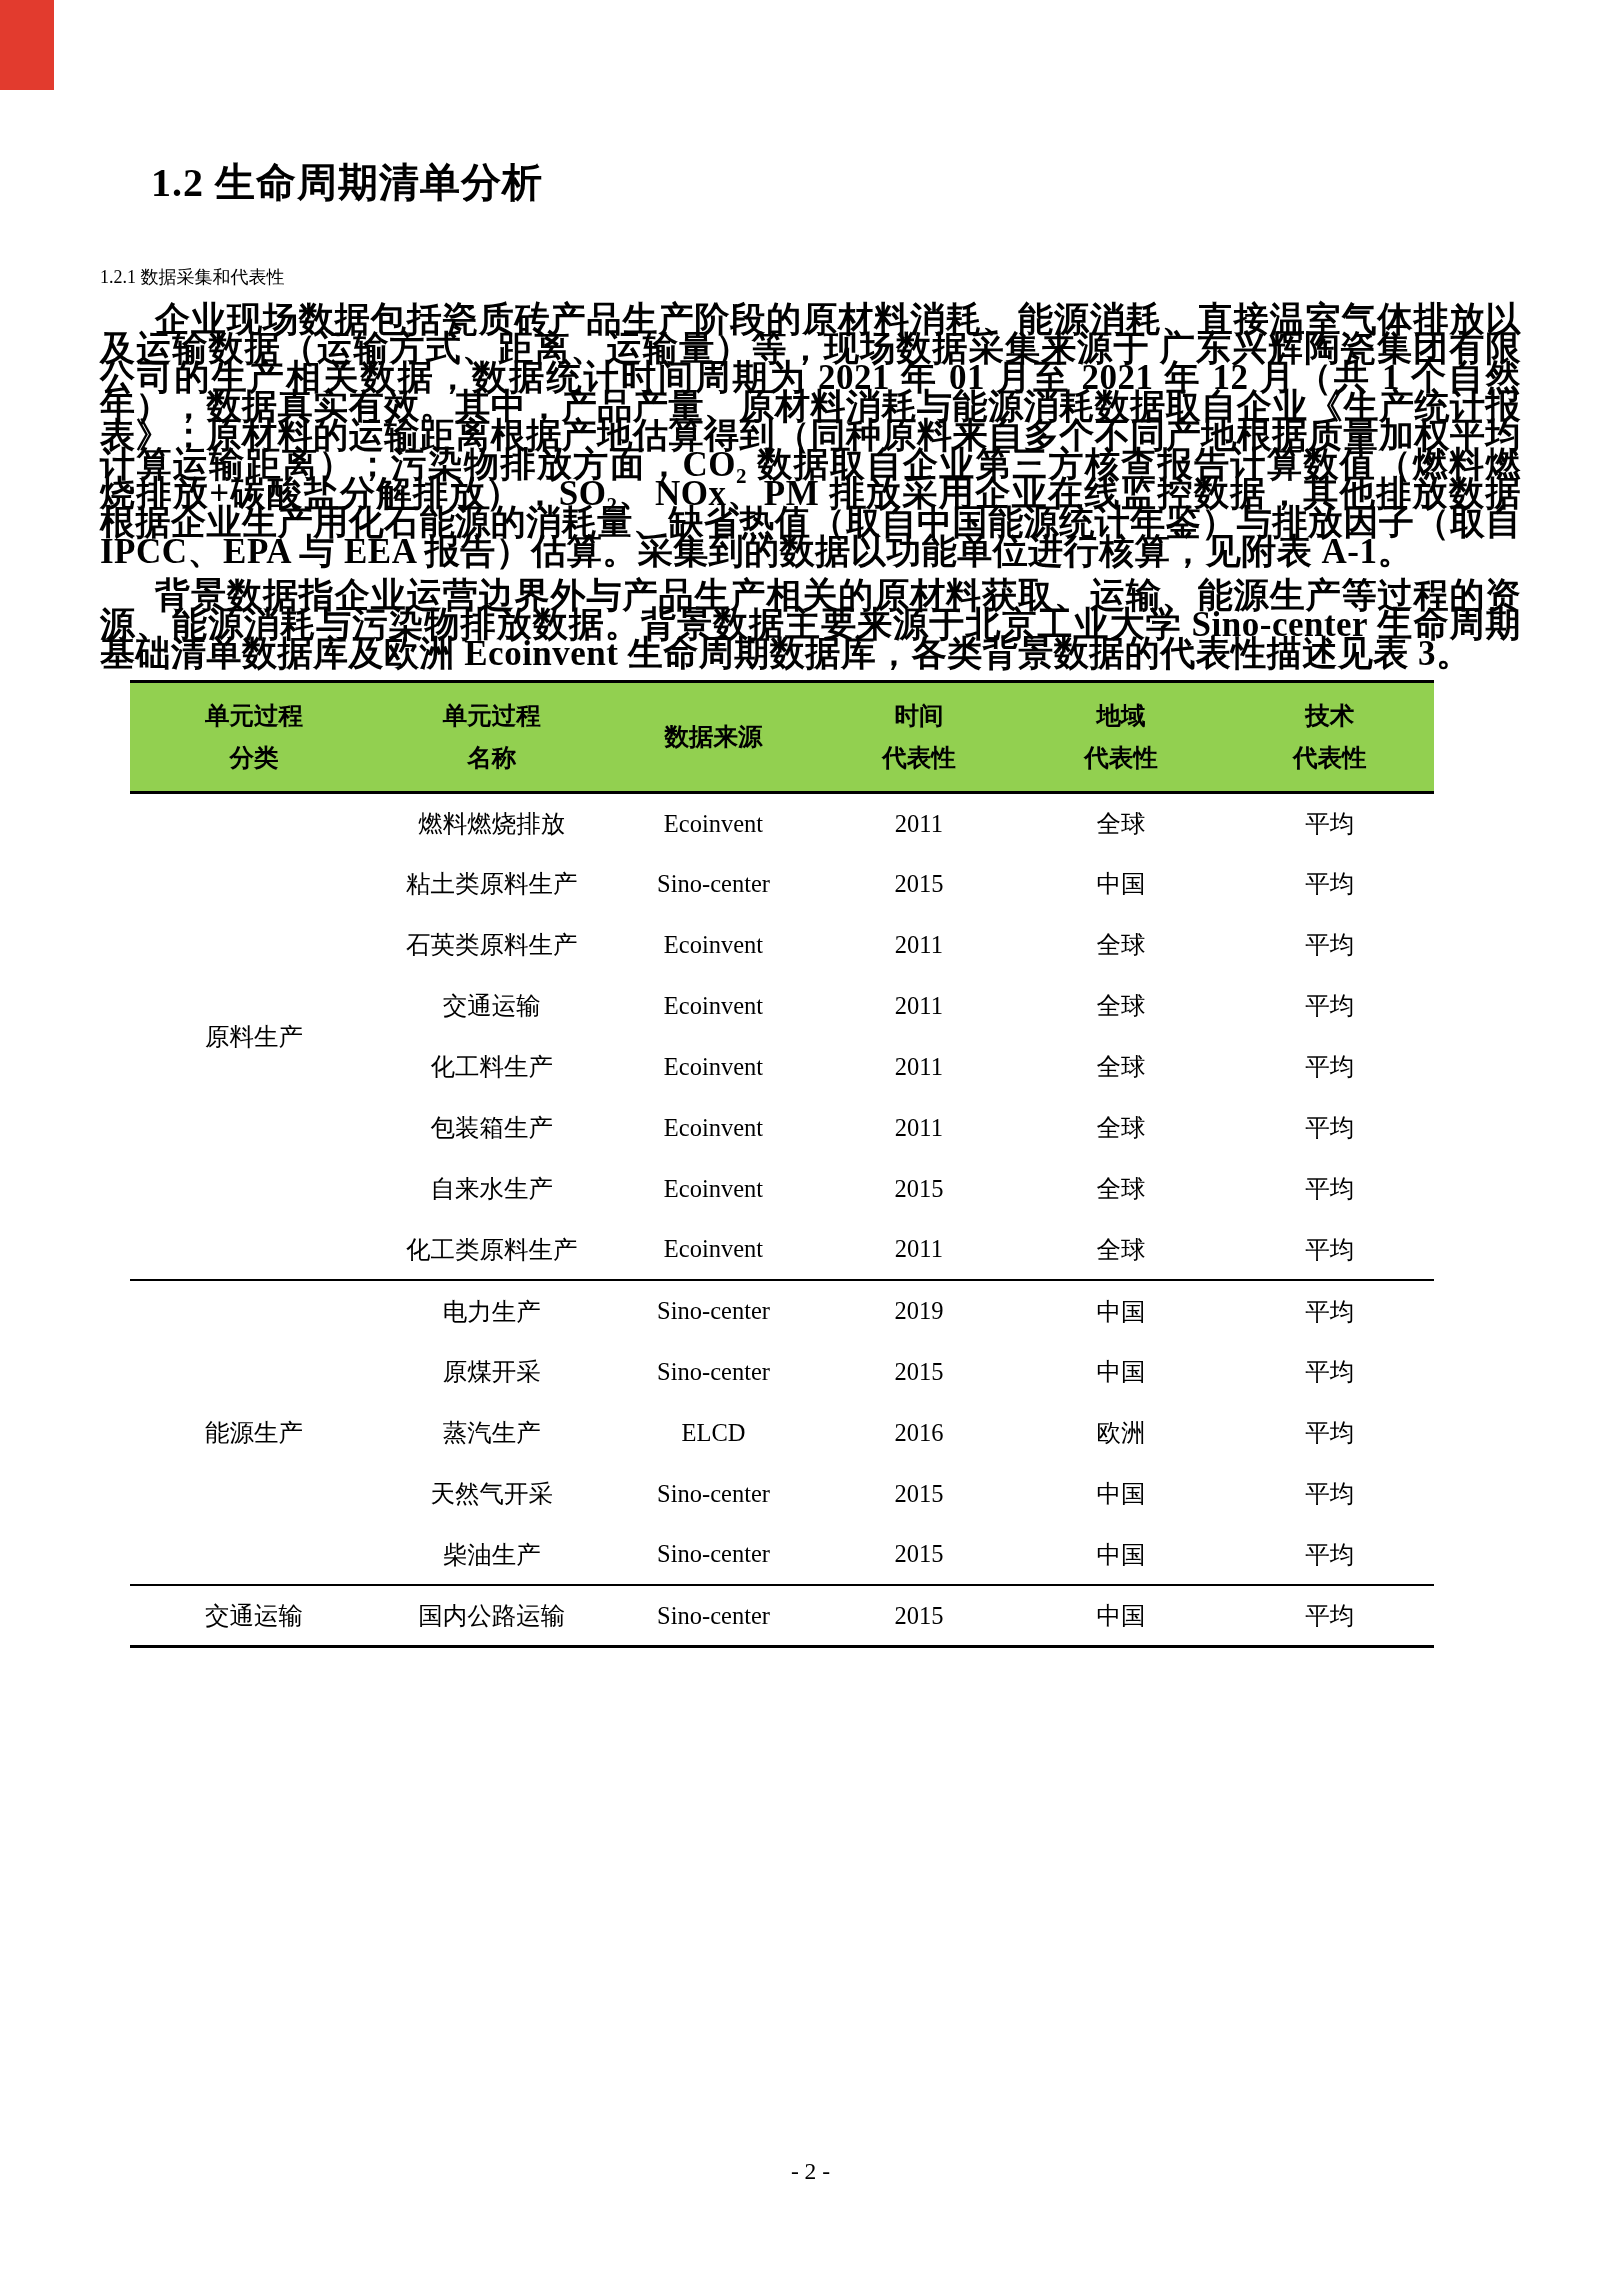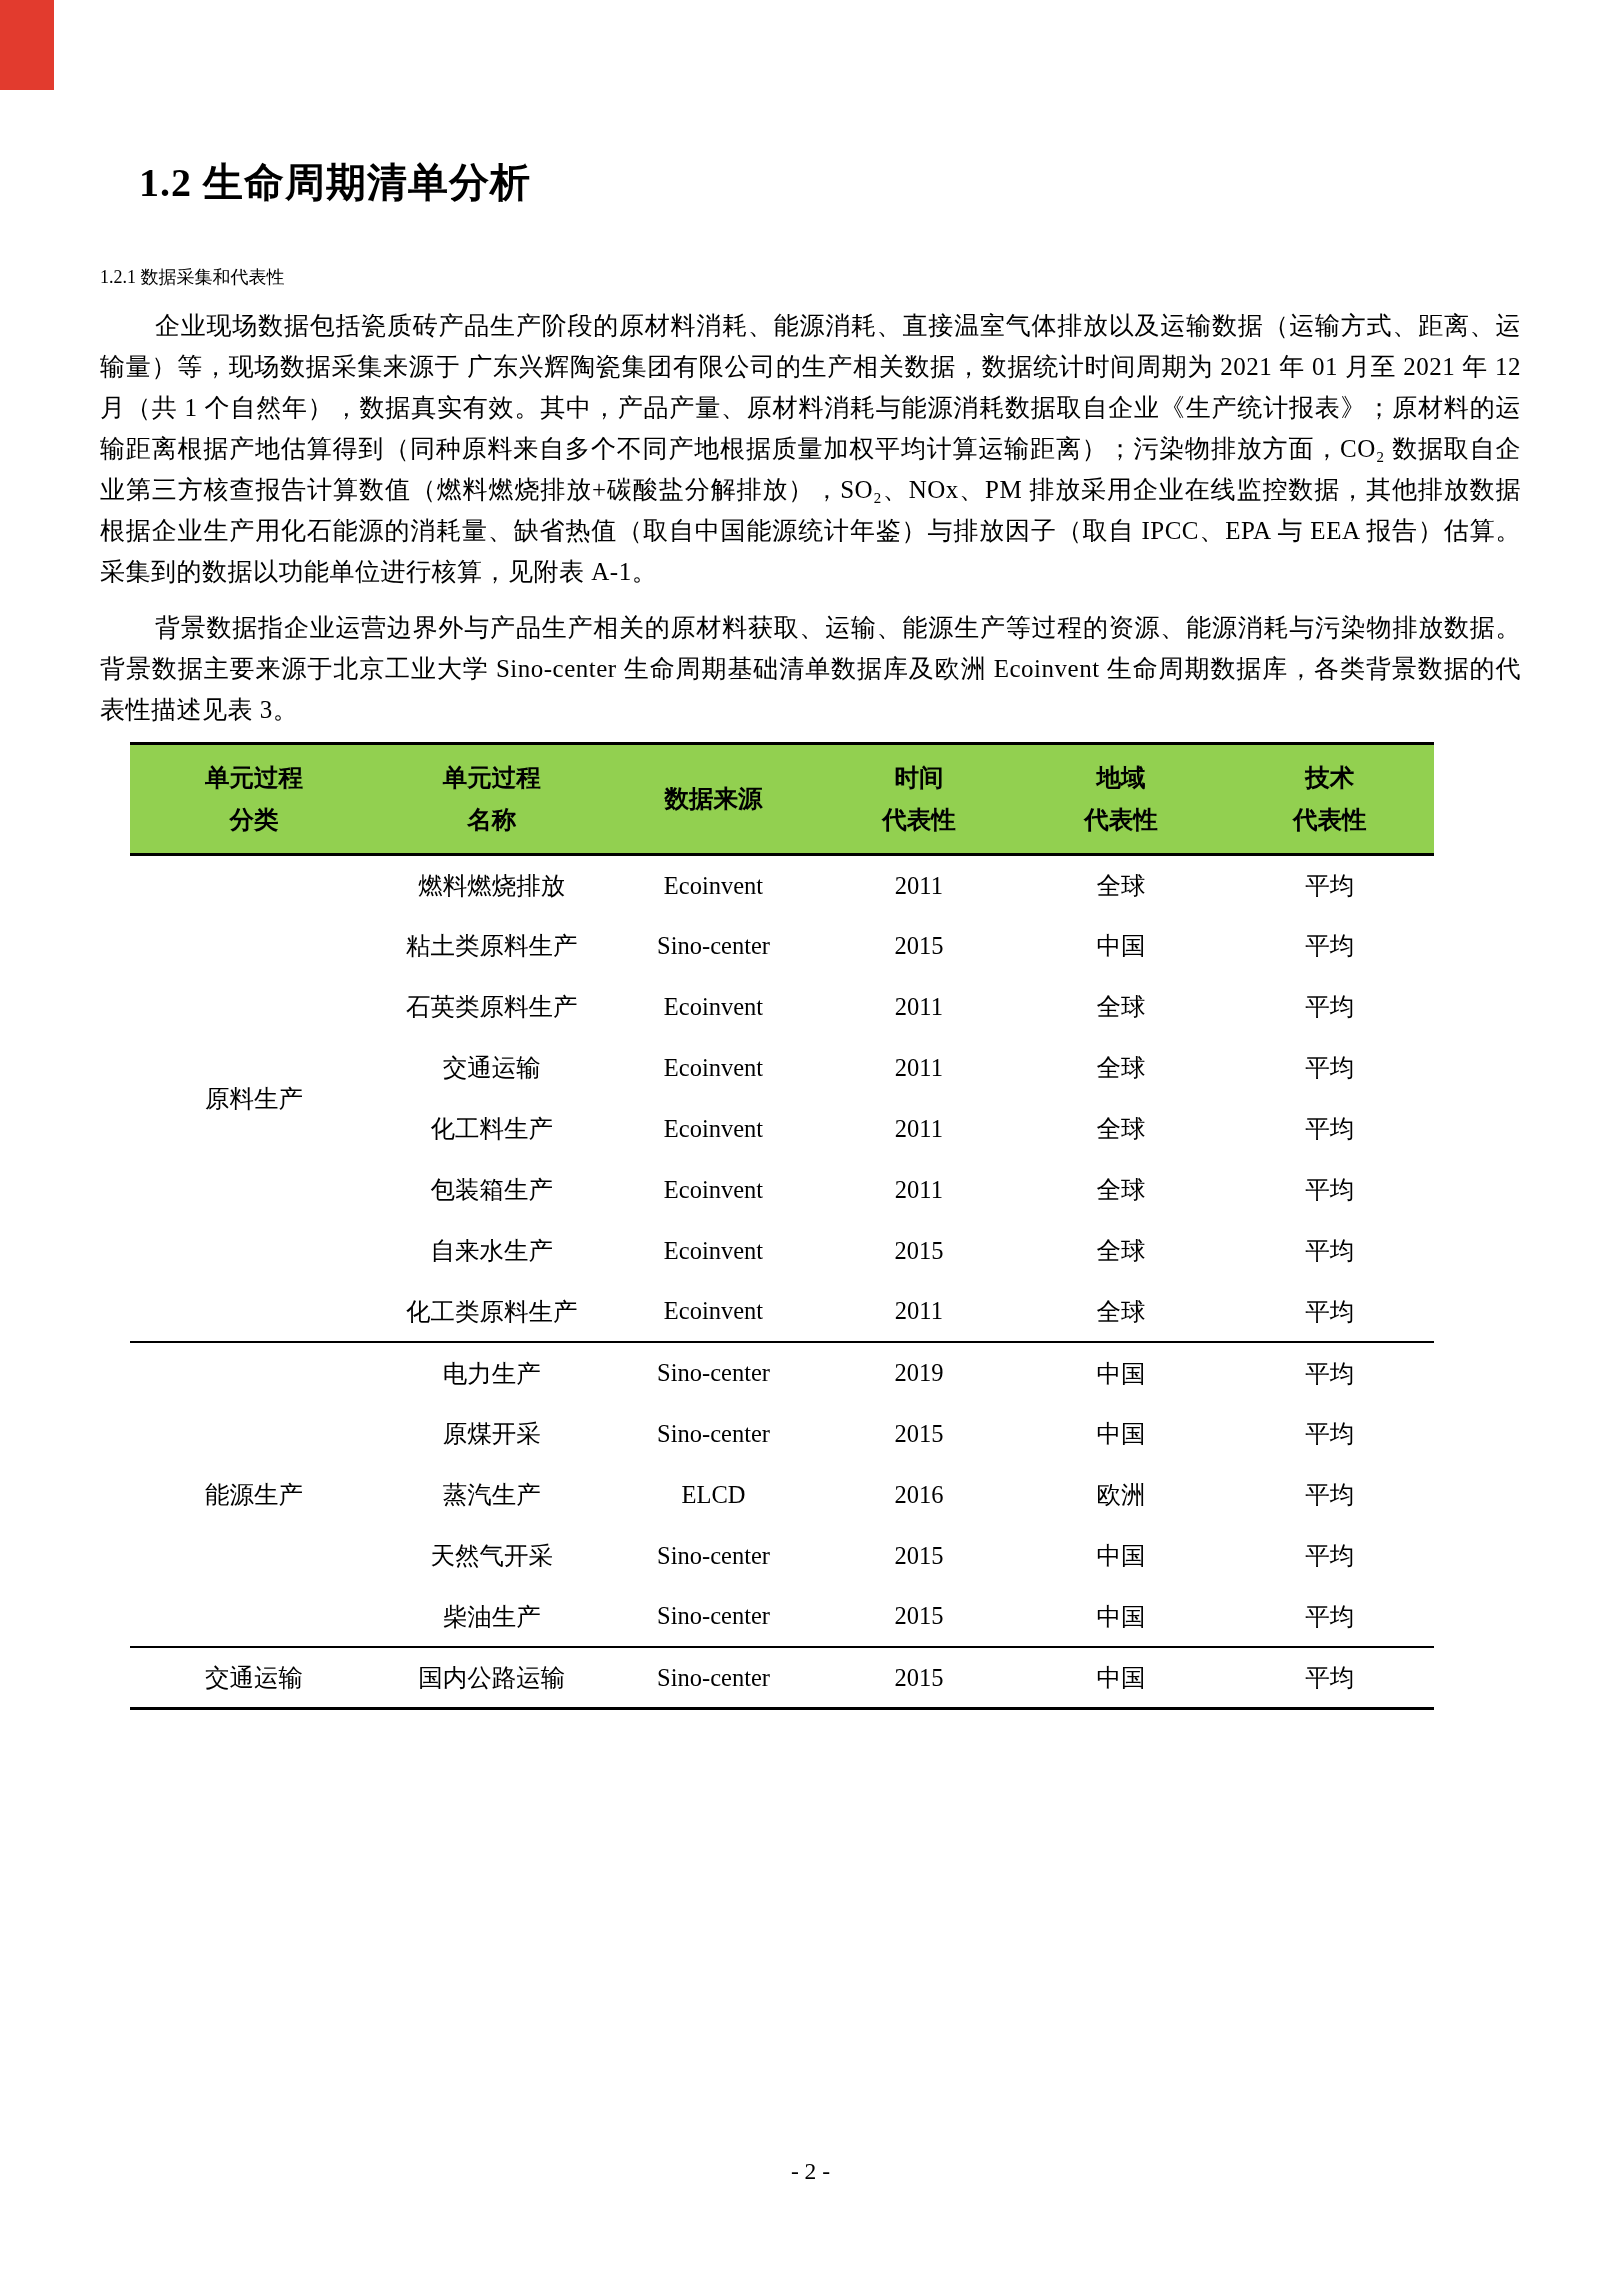--- a/index.html
+++ b/index.html
@@ -8,28 +8,29 @@
     width:1621px; height:2293px; position:relative;
     font-family:"Liberation Serif","DejaVu Serif",serif;
     color:#000;
   }
   .corner-mark{
     position:absolute; left:0; top:0; width:54px; height:90px;
     background:var(--corner-red,#e23b2e);
   }
   .content{ padding:155px 100px 0 100px; }
   .h1{
-    font-size:40px; font-weight:bold; margin-left:39px; letter-spacing:1px;
+    font-size:40px; font-weight:bold; margin-left:51px; letter-spacing:1px;
   }
   .h2{ margin-top:55px; font-size:18px; font-weight:normal; }
   .sub-item{ margin-top:35px; font-size:26.5px; padding-left:55px; }
   .para{
-    margin-top:15.7px; font-size:25px; line-height:41px;
+    margin-top:15.7px; font-size:35px; line-height:29px;
     text-align:justify; text-indent:55px;
     letter-spacing:0.5px;
+    font-weight:bold;
   }
   .table-caption{
     margin:15.7px 0 0 30px; width:1304px;
     font-size:24.5px; text-align:center;
   }
   table.bg{
     margin:11.8px 0 0 30px; width:1304px;
     border-collapse:collapse; table-layout:fixed;
     border-top:3.9px solid #000; border-bottom:3.9px solid #000;
   }

